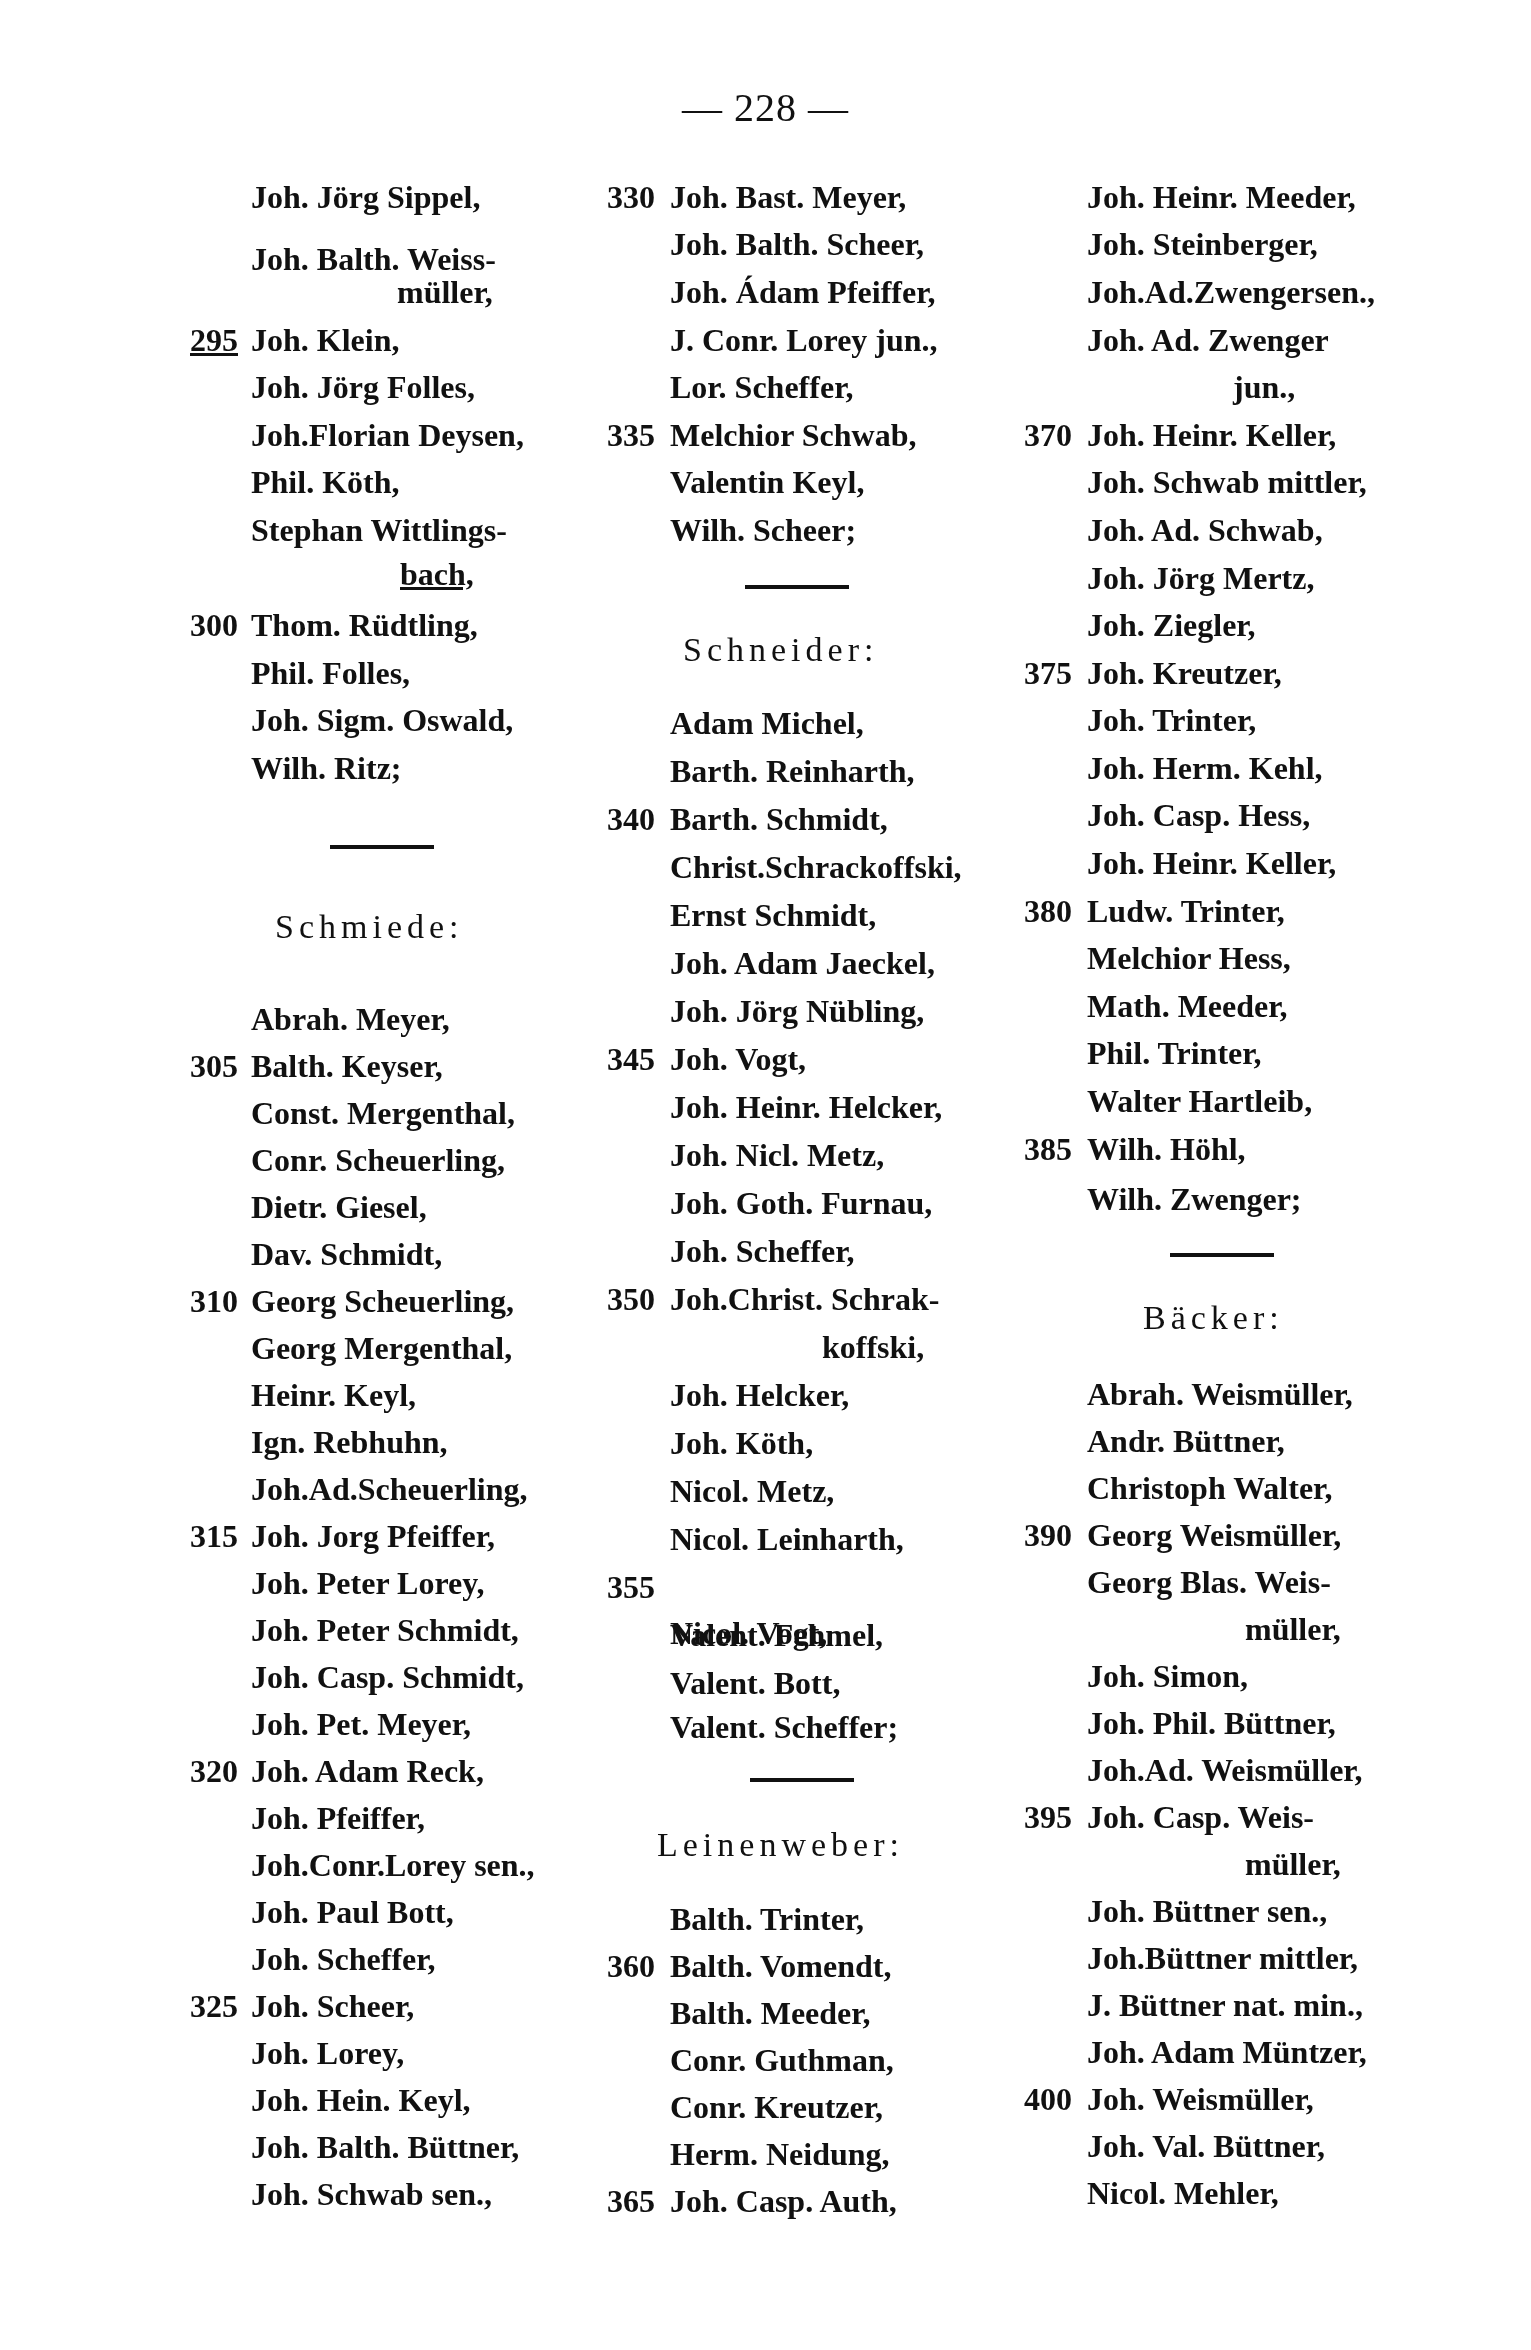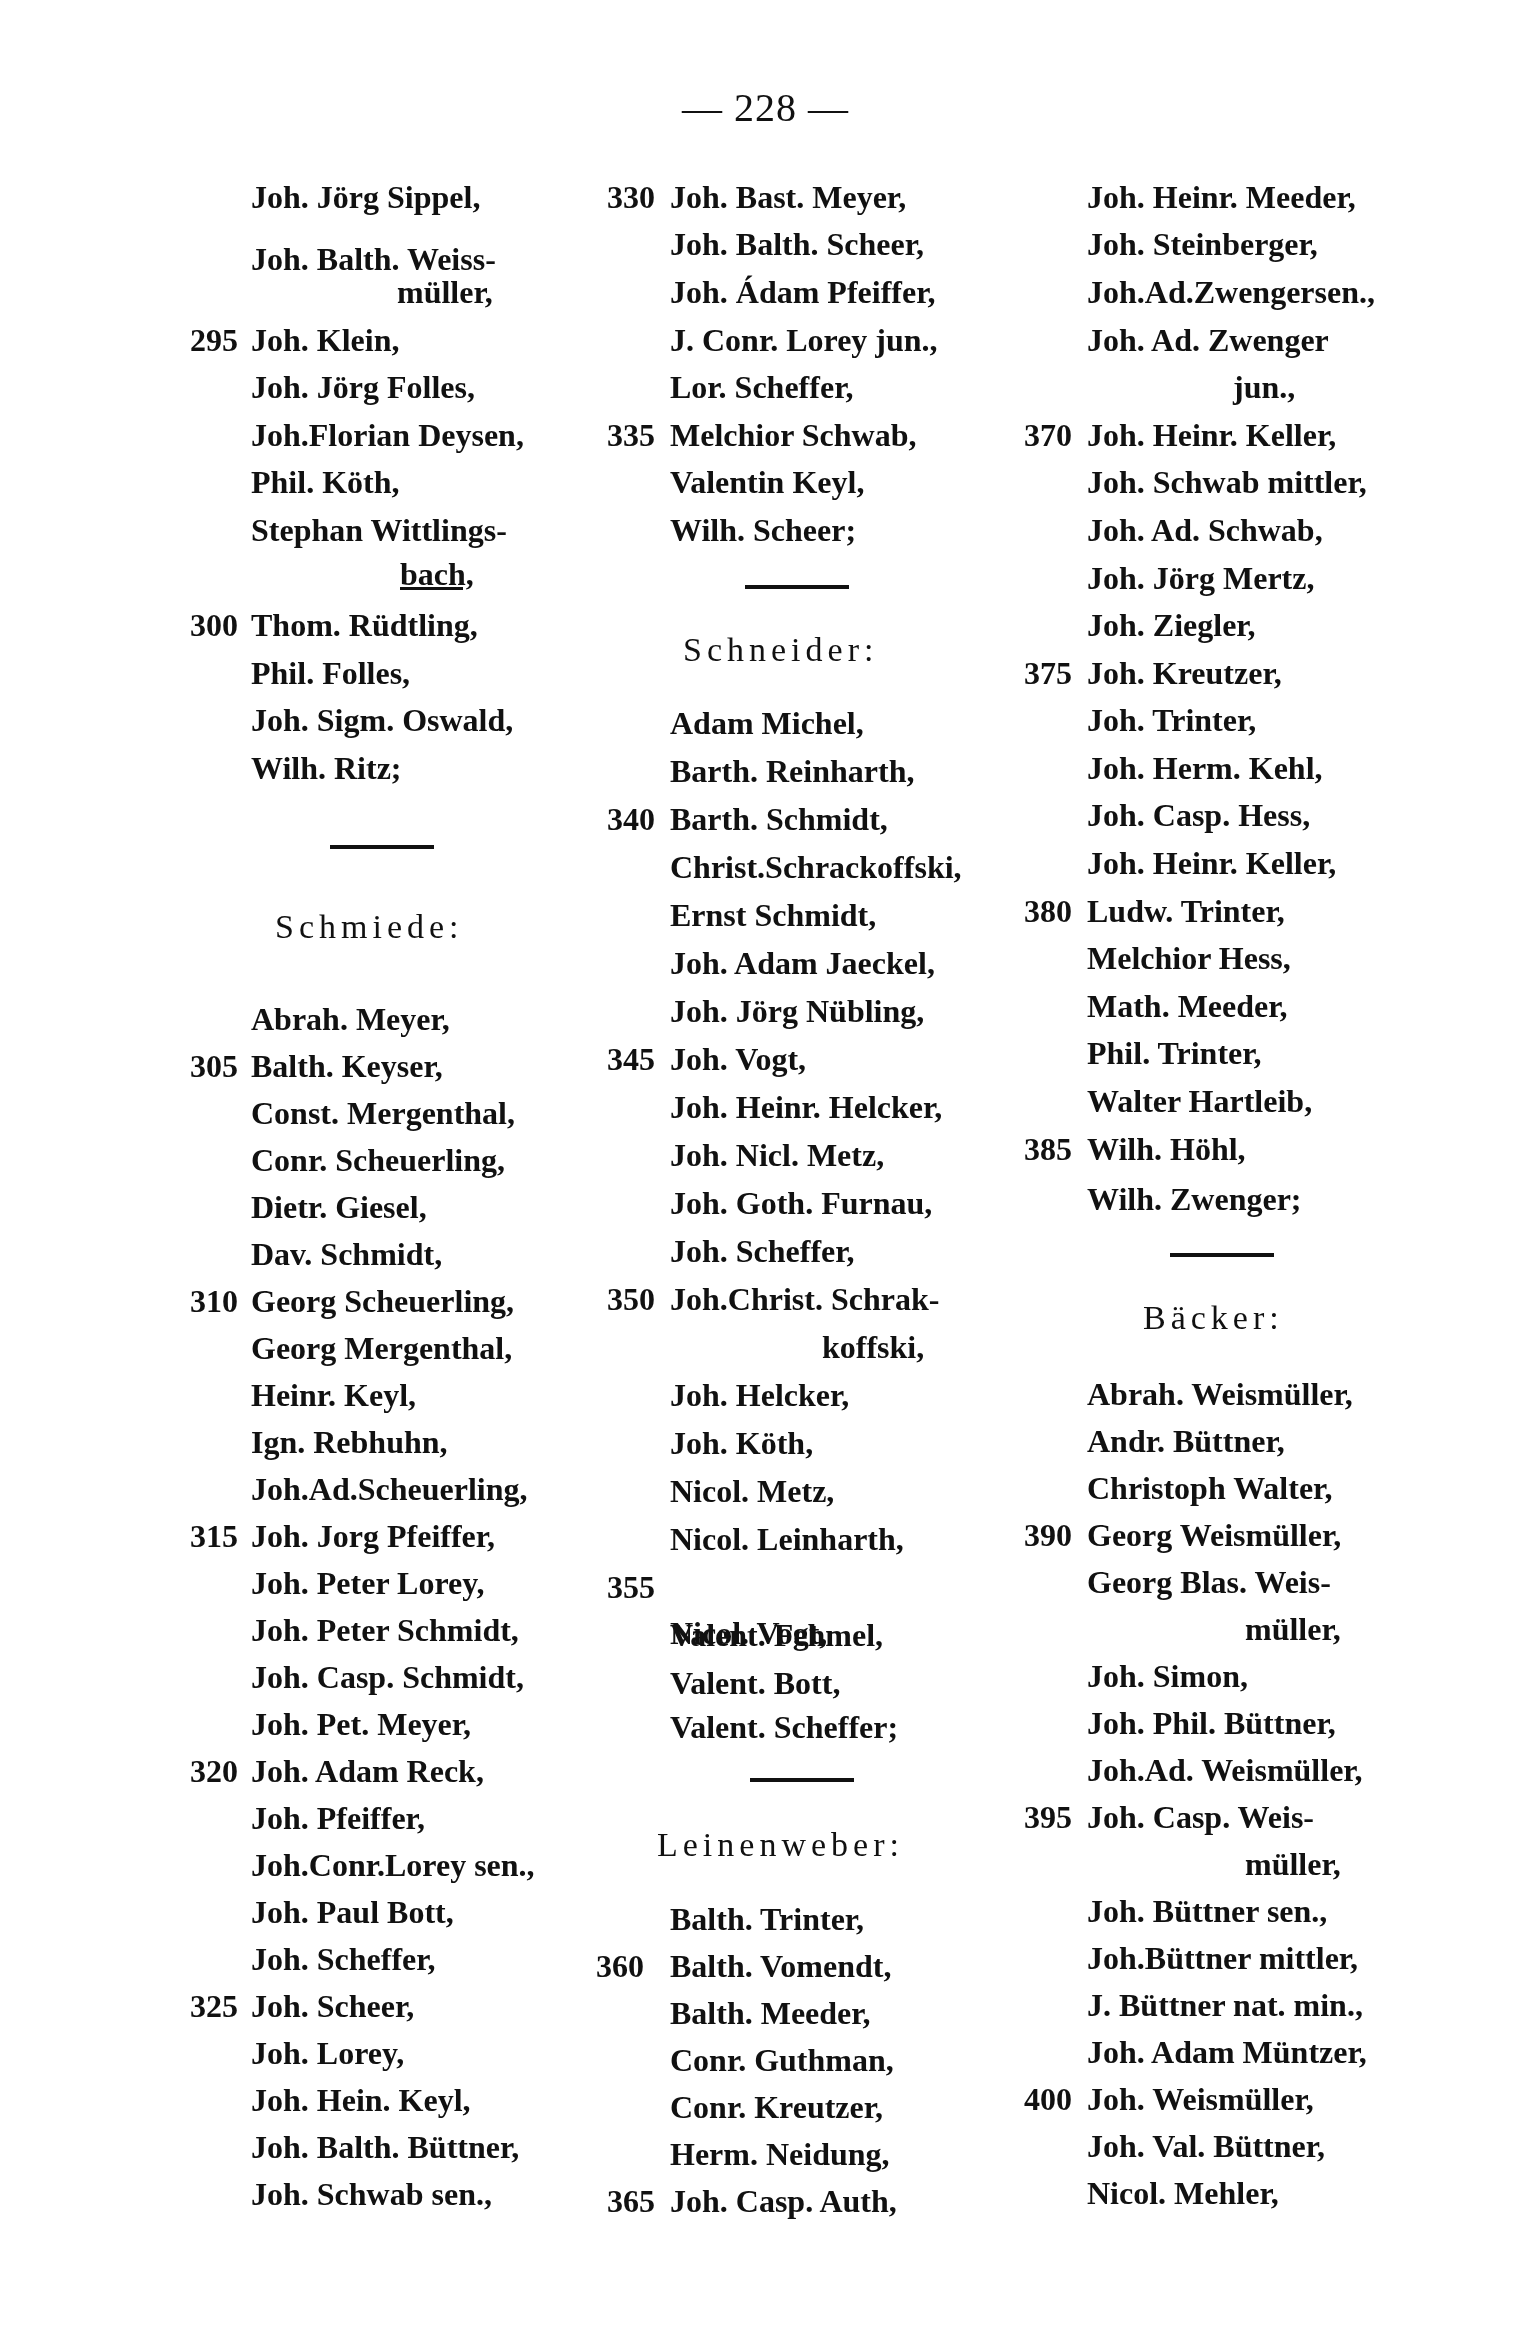--- a/index.html
+++ b/index.html
@@ -17,21 +17,21 @@
 </style>
 </head>
 <body>
 
 <div class="page">
   <div class="pnum">— 228 —</div>
   <div id="col-left">
       <div class="line" style="left: 251px; top: 175px;">Joh. Jörg Sippel,</div>
       <div class="line" style="left: 251px; top: 222px; margin-top: 15px;">Joh. Balth. Weiss-</div>
       <div class="line" style="left: 397px; top: 270px;">müller,</div>
-      <div class="num" style="left: 168px; top: 318px;">295</div>
+      <div class="num" style="left: 168px; top: 318px; text-decoration: underline;">295</div>
       <div class="line" style="left: 251px; top: 318px;">Joh. Klein,</div>
       <div class="line" style="left: 251px; top: 365px;">Joh. Jörg Folles,</div>
       <div class="line" style="left: 251px; top: 413px;">Joh.Florian Deysen,</div>
       <div class="line" style="left: 251px; top: 460px;">Phil. Köth,</div>
       <div class="line" style="left: 251px; top: 508px;">Stephan Wittlings-</div>
       <div class="line" style="left: 400px; top: 552px; text-decoration: underline;">bach,</div>
       <div class="num" style="left: 168px; top: 603px;">300</div>
       <div class="line" style="left: 251px; top: 603px;">Thom. Rüdtling,</div>
       <div class="line" style="left: 251px; top: 651px;">Phil. Folles,</div>
       <div class="line" style="left: 251px; top: 698px;">Joh. Sigm. Oswald,</div>
@@ -101,21 +101,21 @@
       <div class="line" style="left: 670px; top: 1373px;">Joh. Helcker,</div>
       <div class="line" style="left: 670px; top: 1421px;">Joh. Köth,</div>
       <div class="line" style="left: 670px; top: 1469px;">Nicol. Metz,</div>
       <div class="line" style="left: 670px; top: 1517px;">Nicol. Leinharth,</div>
       <div class="num" style="left: 585px; top: 1565px;">355</div>
       <div class="line" style="left: 670px; top: 1565px; margin-top: 46px;">Nicol. Vogt,</div>
       <div class="line" style="left: 670px; top: 1613px;">Valent. Fehmel,</div>
       <div class="line" style="left: 670px; top: 1661px;">Valent. Bott,</div>
       <div class="line" style="left: 670px; top: 1705px;">Valent. Scheffer;</div>
       <div class="line" style="left: 670px; top: 1897px;">Balth. Trinter,</div>
-      <div class="num" style="left: 585px; top: 1944px; text-align: center;">360</div>
+      <div class="num" style="left: 585px; top: 1944px;">360</div>
       <div class="line" style="left: 670px; top: 1944px;">Balth. Vomendt,</div>
       <div class="line" style="left: 670px; top: 1991px;">Balth. Meeder,</div>
       <div class="line" style="left: 670px; top: 2038px;">Conr. Guthman,</div>
       <div class="line" style="left: 670px; top: 2085px;">Conr. Kreutzer,</div>
       <div class="line" style="left: 670px; top: 2132px;">Herm. Neidung,</div>
       <div class="num" style="left: 585px; top: 2179px;">365</div>
       <div class="line" style="left: 670px; top: 2179px;">Joh. Casp. Auth,</div>
       <div class="rule" style="left: 745px; top: 585px;"></div>
       <div class="rule" style="left: 750px; top: 1778px;"></div>
       <div class="head" style="left: 683px; top: 628px;">Schneider:</div>

